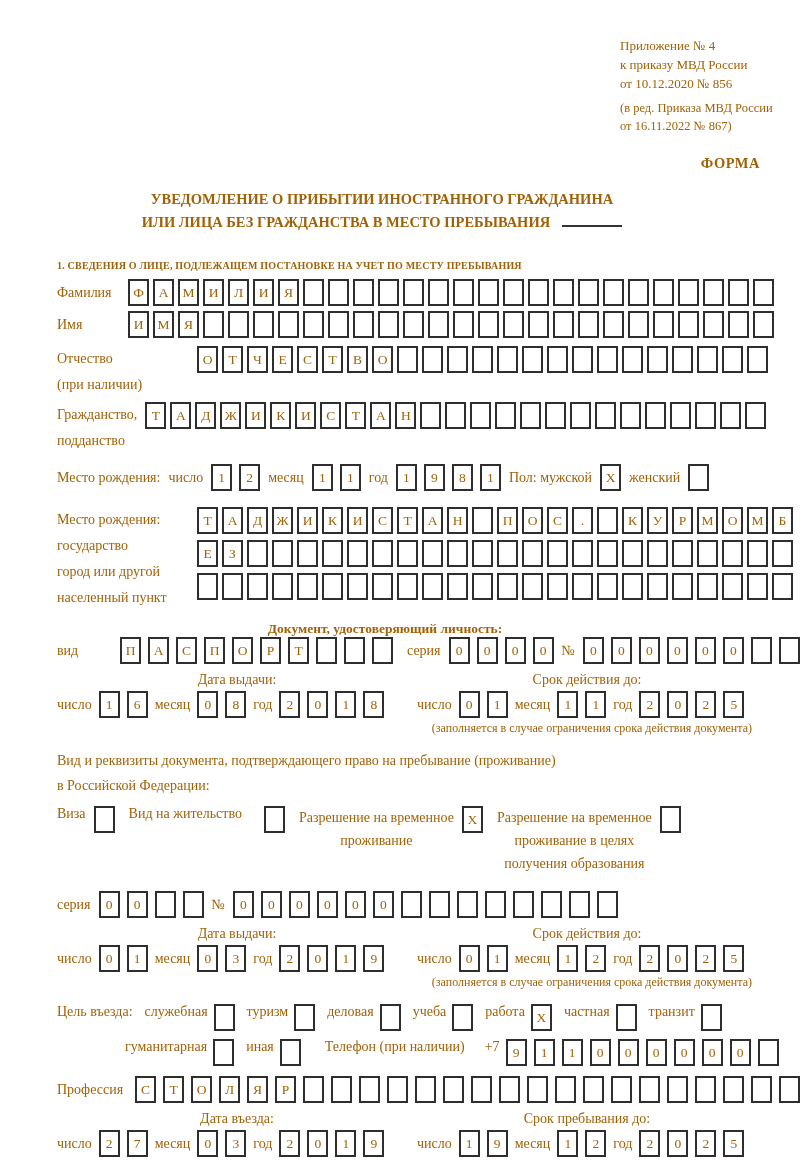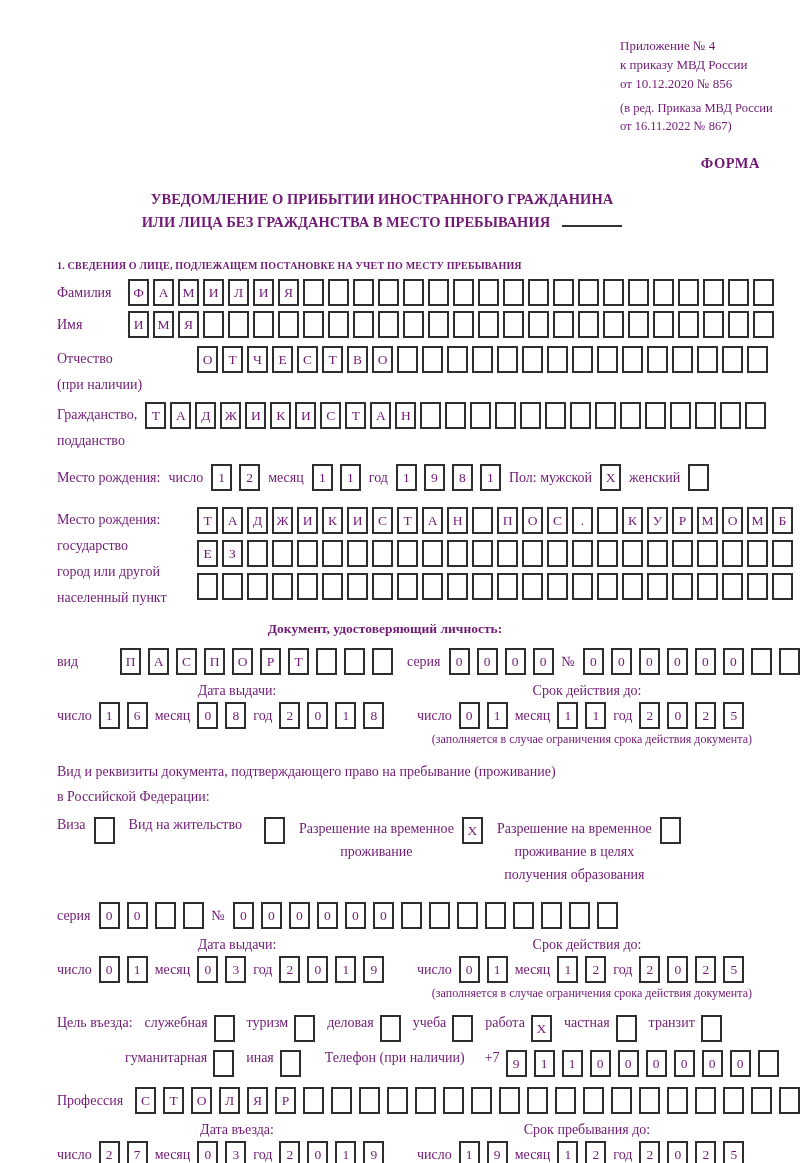--- a/index.html
+++ b/index.html
@@ -1,17 +1,17 @@
 <!DOCTYPE html>
 <html><head>
 <meta charset="utf-8">
 <style>
   html,body{margin:0;padding:0;background:#fff;}
   .page{
-    width:800px;height:1163px;background:#fff;color:#701a75;
+    width:800px;height:1163px;background:#fff;color:#a16207;
     font-family:"Liberation Serif","DejaVu Serif",serif;
     position:relative;box-sizing:border-box;overflow:hidden;
   }
   .appendix{padding-top:36px;padding-left:620px;font-size:13px;line-height:19px;}
   .edition{margin-top:6px;font-size:12.5px;line-height:18px;}
   .forma{text-align:right;padding-right:40px;font-weight:bold;font-size:14.5px;margin-top:20px;letter-spacing:.5px;}
   .title{text-align:center;font-weight:bold;font-size:14.5px;margin-top:16px;line-height:23px;padding-right:36px;}
   .blank-underline{display:inline-block;width:60px;border-bottom:2px solid #333;margin-left:12px;}
   .section-heading{font-weight:bold;font-size:10px;margin-top:26px;padding-left:57px;letter-spacing:.2px;}
 
@@ -309,21 +309,21 @@
           <span class="cell"></span>
           <span class="cell"></span>
           <span class="cell"></span>
           <span class="cell"></span>
           <span class="cell"></span>
         </span>
     </span>
   </div>
 
   <div class="center-heading">Документ, удостоверяющий личность:</div>
-  <div class="inline-row" style="margin-top:11px">
+  <div class="inline-row" style="margin-top:0">
     <span class="lbl w55" style="line-height:normal">вид</span>
     <span class="cells spaced">
         <span class="cell">П</span>
         <span class="cell">А</span>
         <span class="cell">С</span>
         <span class="cell">П</span>
         <span class="cell">О</span>
         <span class="cell">Р</span>
         <span class="cell">Т</span>
         <span class="cell"></span>

